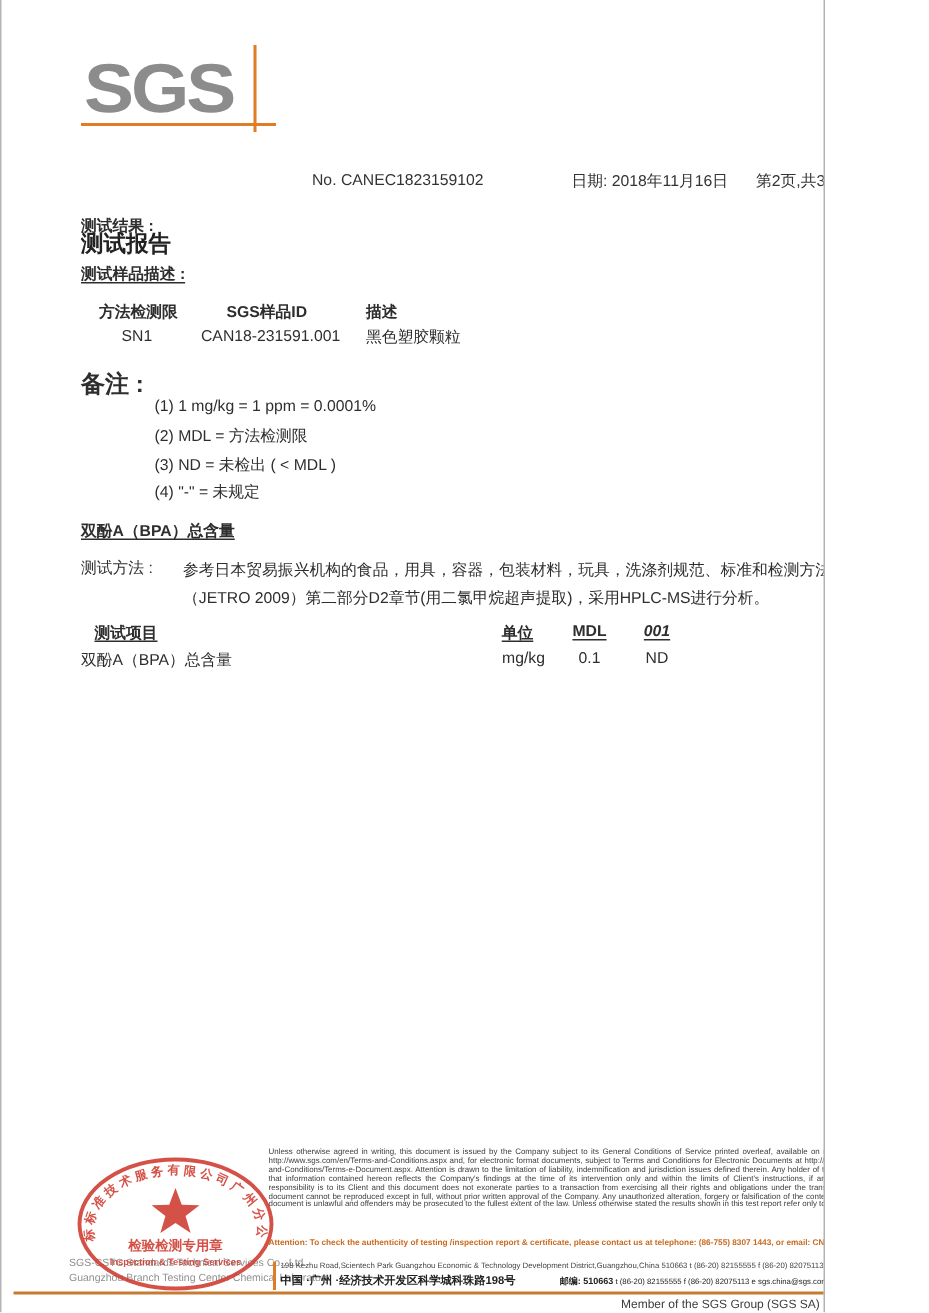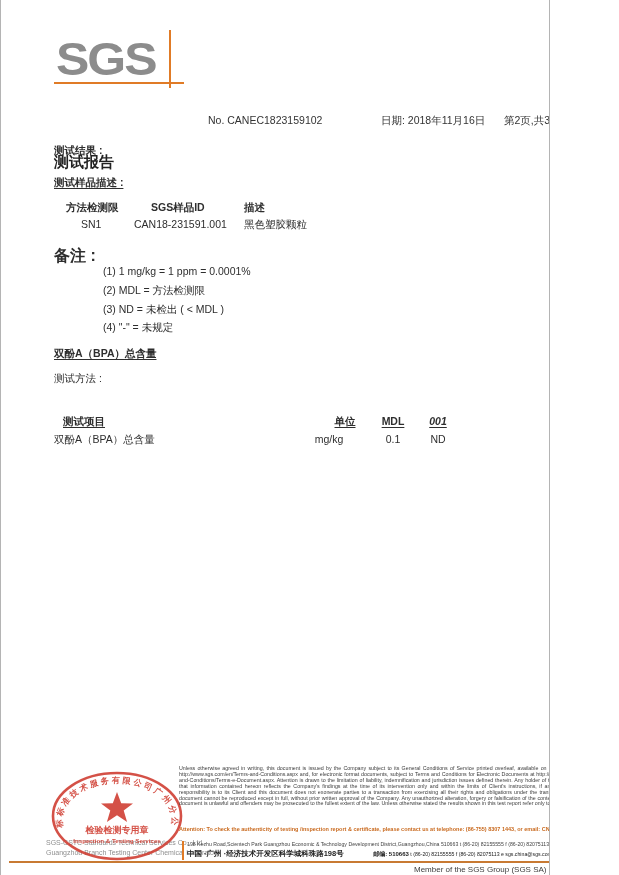--- a/index.html
+++ b/index.html
@@ -56,21 +56,21 @@
                   line-height: 19px; white-space: normal; text-align: justify; }
 
   .rt-head { top: 415px; font-size: 10.5px; font-weight: bold;
              text-decoration: underline; text-underline-offset: 2px; }
   .rt-item-h { left: 62px; }
   .rt-unit-h { left: 344px; transform: translateX(-50%); }
   .rt-mdl-h  { left: 392px; transform: translateX(-50%); }
   .rt-001-h  { left: 437px; transform: translateX(-50%); font-style: italic; }
   .rt-row { top: 433px; font-size: 10.5px; }
   .rt-item { left: 53px; }
-  .rt-unit { left: 328px; transform: translateX(-50%); }
+  .rt-unit { left: 348px; transform: translateX(-50%); }
   .rt-mdl  { left: 392px; transform: translateX(-50%); }
   .rt-001  { left: 437px; transform: translateX(-50%); }
 
   
   .company-1 { left: 45px; top: 839px; font-size: 7px; color: #8f8f8f; }
   .company-2 { left: 45px; top: 849px; font-size: 7px; color: #8f8f8f; }
 
   .legal { left: 178px; top: 766px; width: 428px; font-size: 5.3px; line-height: 5.9px;
            white-space: normal; text-align: justify; color: #3c3c3c; }
   .attention { left: 178px; top: 826px; width: 428px; font-size: 5.5px; line-height: 6px;
@@ -113,20 +113,21 @@
   <div class="abs td c-dsc">黑色塑胶颗粒</div>
 
   <div class="abs notes-heading">备注 :</div>
   <div class="abs note note-1">(1) 1 mg/kg = 1 ppm = 0.0001%</div>
   <div class="abs note note-2">(2) MDL = 方法检测限</div>
   <div class="abs note note-3">(3) ND = 未检出 ( &lt; MDL )</div>
   <div class="abs note note-4">(4) "-" = 未规定</div>
 
   <div class="abs bpa-heading">双酚A（BPA）总含量</div>
   <div class="abs method-label">测试方法 :</div>
+  <div class="abs method-text">参考日本贸易振兴机构的食品，用具，容器，包装材料，玩具，洗涤剂规范、标准和检测方法（JETRO 2009）第二部分D2章节(用二氯甲烷超声提取)，采用HPLC-MS进行分析。</div>
 
   <div class="abs rt-head rt-item-h">测试项目</div>
   <div class="abs rt-head rt-unit-h">单位</div>
   <div class="abs rt-head rt-mdl-h">MDL</div>
   <div class="abs rt-head rt-001-h">001</div>
   <div class="abs rt-row rt-item">双酚A（BPA）总含量</div>
   <div class="abs rt-row rt-unit">mg/kg</div>
   <div class="abs rt-row rt-mdl">0.1</div>
   <div class="abs rt-row rt-001">ND</div>
 

